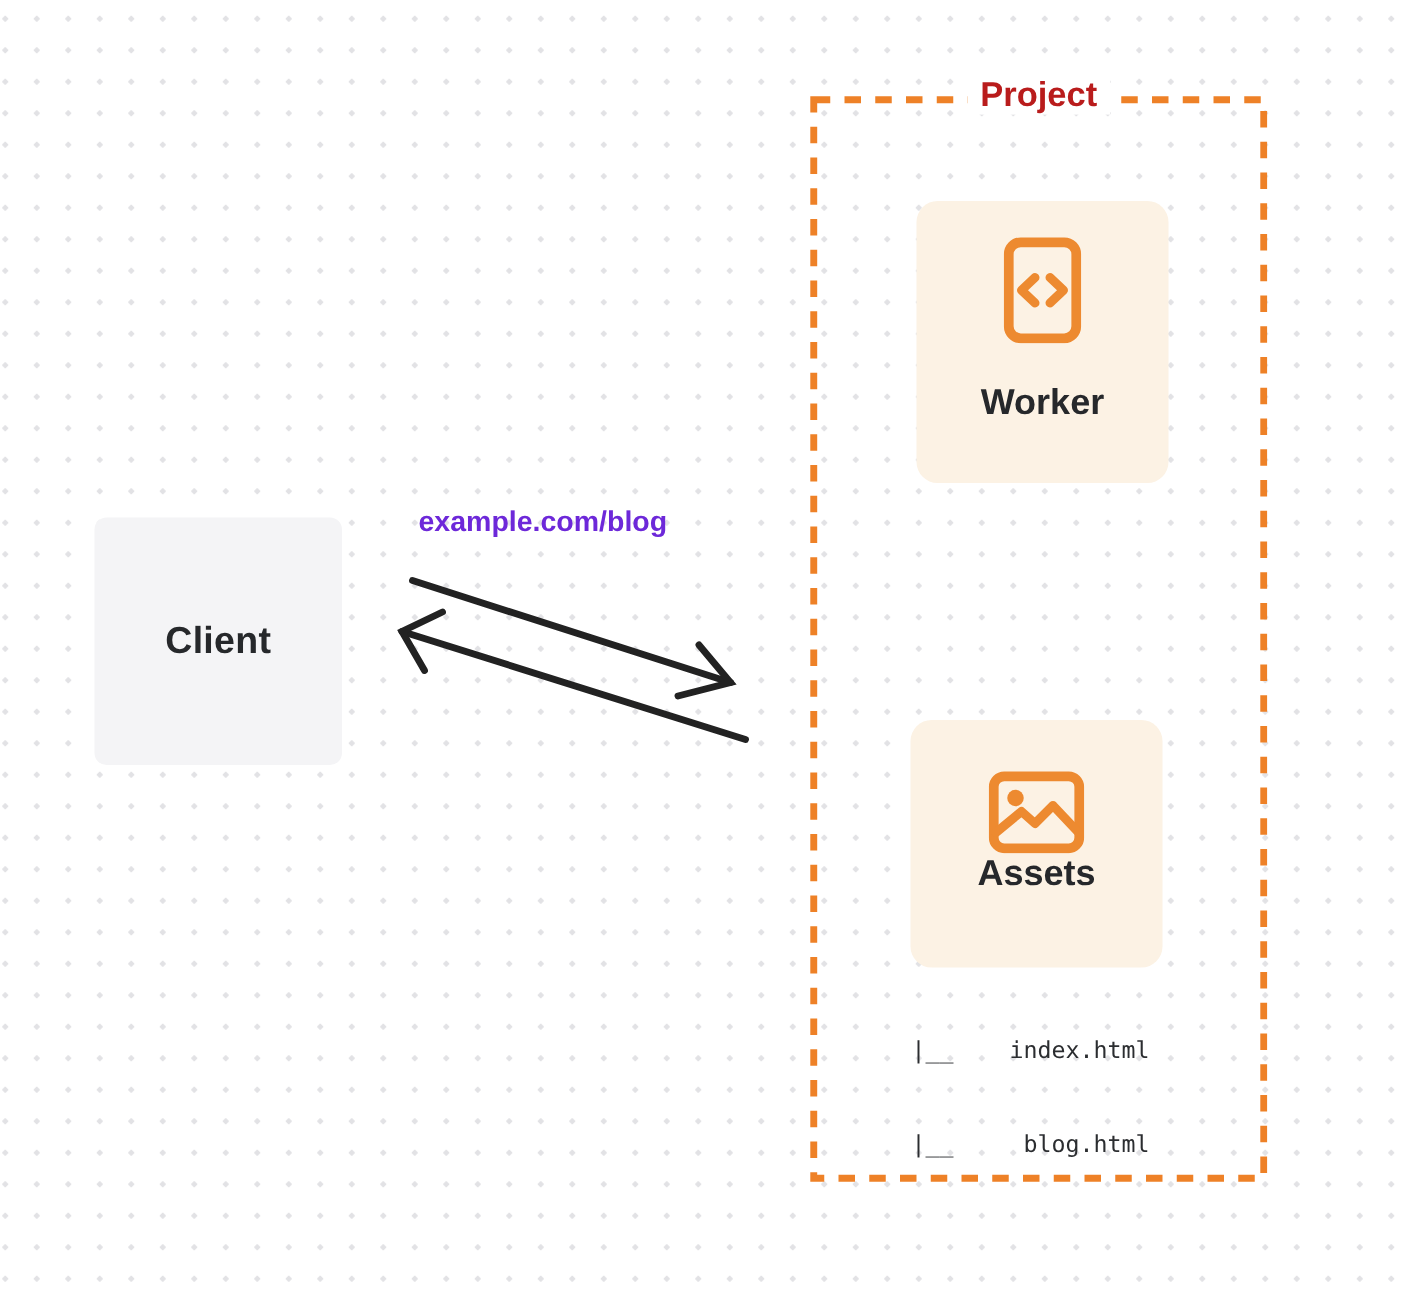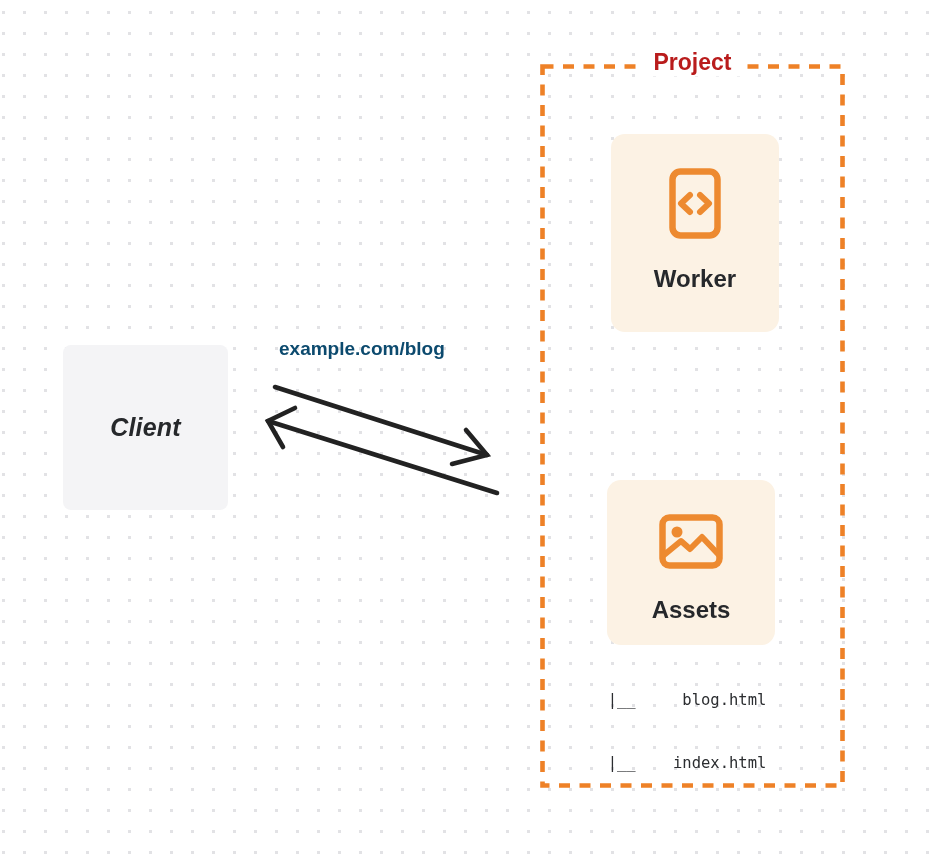--- a/index.html
+++ b/index.html
@@ -18,28 +18,28 @@
 
   
   .client-box {
     left: 63px; top: 345px;
     width: 165px; height: 165px;
     background: #f4f4f6;
     border-radius: 8px;
     display: flex; align-items: center; justify-content: center;
   }
   .client-box .label {
-    font-size: 25px; font-weight: bold; letter-spacing: 0.2px; font-style: italic;
+    font-size: 25px; font-weight: bold; letter-spacing: 0.2px;
   }
 
   
   .request-label {
     left: 279px; top: 338px;
     font-size: 19px; font-weight: bold;
-    color: #0c4a6e;
+    color: #6d28d9;
   }
 
   
   .arrows-svg { left: 240px; top: 378px; }
 
   
   .project-box {
     left: 540px; top: 64px;
     width: 305px; height: 724px;
   }
@@ -56,28 +56,28 @@
   }
 
   
   .card {
     position: absolute;
     width: 168px;
     background: #fcf2e4;
     border-radius: 14px;
     display: flex; flex-direction: column; align-items: center;
   }
-  .worker-card { left: 71px; top: 70px; height: 164px; padding-top: 34px; box-sizing: content-box; }
+  .worker-card { left: 71px; top: 70px; height: 164px; padding-top: 24px; box-sizing: content-box; }
   .assets-card { left: 67px; top: 416px; height: 165px; }
   .assets-card .card-icon { margin-top: 34px; }
   .card-label {
     font-size: 24px; font-weight: bold; color: #26282b;
   }
   .worker-card .card-label { margin-top: 26px; }
-  .assets-card .card-label { margin-top: 27px; }
+  .assets-card .card-label { }
 
   
   .file-tree {
     left: 589px; top: 648px;
     font-family: "DejaVu Sans Mono", "Liberation Mono", monospace;
     font-size: 15.5px;
     line-height: 21px;
     color: #2b2d30;
     white-space: pre;
   }
@@ -123,16 +123,16 @@
     <svg class="card-icon" width="64" height="55" viewBox="0 0 64 55">
       <rect x="3.5" y="3.5" width="57" height="48" rx="7" fill="none" stroke="#ed8a30" stroke-width="6.5"></rect>
       <circle cx="18" cy="18" r="5.5" fill="#ed8a30"></circle>
       <path d="M5,41 L22,27 L31,35 L43,23 L60,41" fill="none" stroke="#ed8a30" stroke-width="6" stroke-linecap="round" stroke-linejoin="round"></path>
     </svg>
     <div class="card-label">Assets</div>
   </div>
 </div>
 
 <div class="abs file-tree">
+  <div>  |__    index.html</div>
   <div>  |__     blog.html</div>
-  <div>  |__    index.html</div>
   
 </div>
 
 </body></html>

